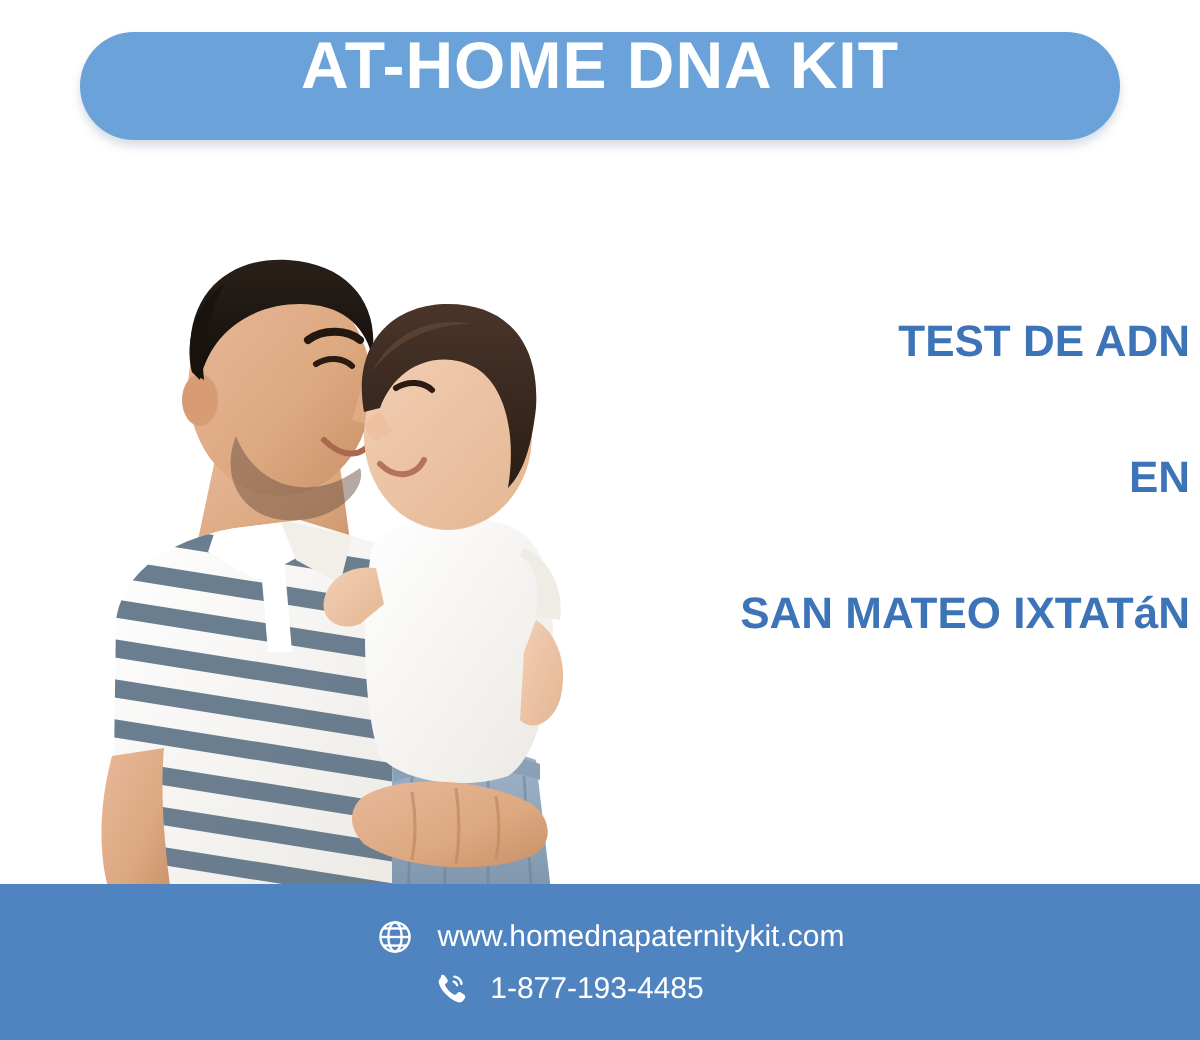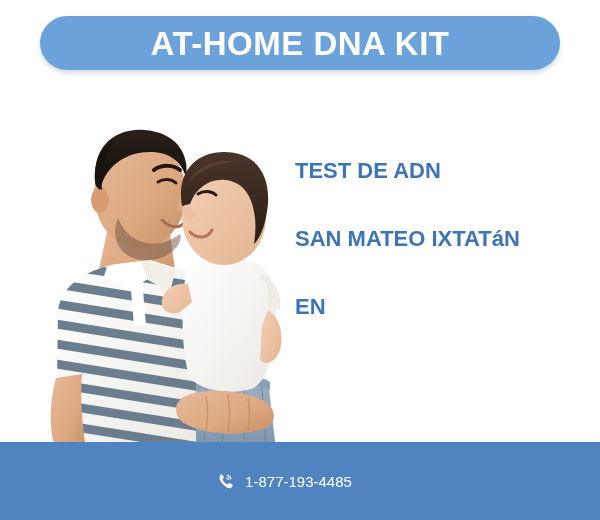--- a/index.html
+++ b/index.html
@@ -25,21 +25,20 @@
   .banner {
     position: absolute;
     left: 40px;
     top: 16px;
     width: 520px;
     height: 54px;
     background: #6ba2d9;
     border-radius: 27px;
     box-shadow: 0 3px 5px rgba(120,140,165,0.30);
     display: flex;
-    align-items: center;
     justify-content: center;
   }
   .banner-title {
     color: #ffffff;
     font-size: 33px;
     font-weight: bold;
     letter-spacing: 0.5px;
     line-height: 1;
     white-space: nowrap;
   }
@@ -54,21 +53,21 @@
     overflow: hidden;
   }
   .photo svg { display: block; }
 
   
   .headline {
     position: absolute;
     left: 295px;
     top: 160px;
     width: 300px;
-    text-align: left;
+    text-align: right;
     color: #3d74b8;
   }
   .headline-line {
     font-size: 22px;
     font-weight: bold;
     line-height: 1;
     white-space: nowrap;
   }
   .headline-line.l1 { margin: 0 0 0 0; }
   .headline-line.l2 { margin: 46px 0 0 0; }
@@ -246,26 +245,40 @@
         </g>
 
         <rect x="0" y="0" width="18" height="372" fill="#ffffff" opacity="0.85"></rect>
         <rect x="300" y="0" width="20" height="372" fill="#ffffff" opacity="0.9"></rect>
       </g>
     </svg>
   </div>
 
   <div class="headline">
     <div class="headline-line l1">TEST DE ADN</div>
+    <div class="headline-line l2">EN</div>
     <div class="headline-line l3">SAN MATEO IXTATáN</div>
-    <div class="headline-line l2">EN</div>
   </div>
 
   <div class="footer">
 
+    <div class="footer-row row1">
+      <div class="contact-item">
+        <span class="ico">
+          <svg width="19" height="19" viewBox="0 0 24 24" fill="none" stroke="#ffffff" stroke-width="1.5">
+            <circle cx="12" cy="12" r="9.2"></circle>
+            <ellipse cx="12" cy="12" rx="4.2" ry="9.2"></ellipse>
+            <line x1="2.8" y1="12" x2="21.2" y2="12"></line>
+            <line x1="4.3" y1="6.6" x2="19.7" y2="6.6"></line>
+            <line x1="4.3" y1="17.4" x2="19.7" y2="17.4"></line>
+          </svg>
+        </span>
+        <span class="txt">www.homednapaternitykit.com</span>
+      </div>
+    </div>
 
     <div class="footer-row row2">
       <div class="contact-item">
         <span class="ico">
           <svg width="19" height="19" viewBox="0 0 24 24" fill="#ffffff">
             <path d="M7.1 3.2c.7-.5 1.7-.3 2.2.4l1.7 2.4c.4.6.3 1.4-.2 1.9l-1.1 1c-.2.2-.3.6-.1.9
                      .6 1.2 1.6 2.6 2.8 3.7 1.1 1 2.2 1.7 3.1 2.1.3.1.7 0 .9-.2l1-1.1c.5-.5 1.3-.6 1.9-.2
                      l2.3 1.6c.7.5.9 1.5.4 2.2l-1 1.4c-.7 1-2 1.4-3.2 1.1-2.3-.6-5-2.3-7.4-4.7
                      C7.9 13.3 6.2 10.6 5.6 8.3c-.3-1.2.1-2.5 1.1-3.2z"></path>
             <path d="M15.4 4.2c2.3.4 4.1 2.2 4.5 4.5" stroke="#ffffff" stroke-width="1.5" fill="none" stroke-linecap="round"></path>

